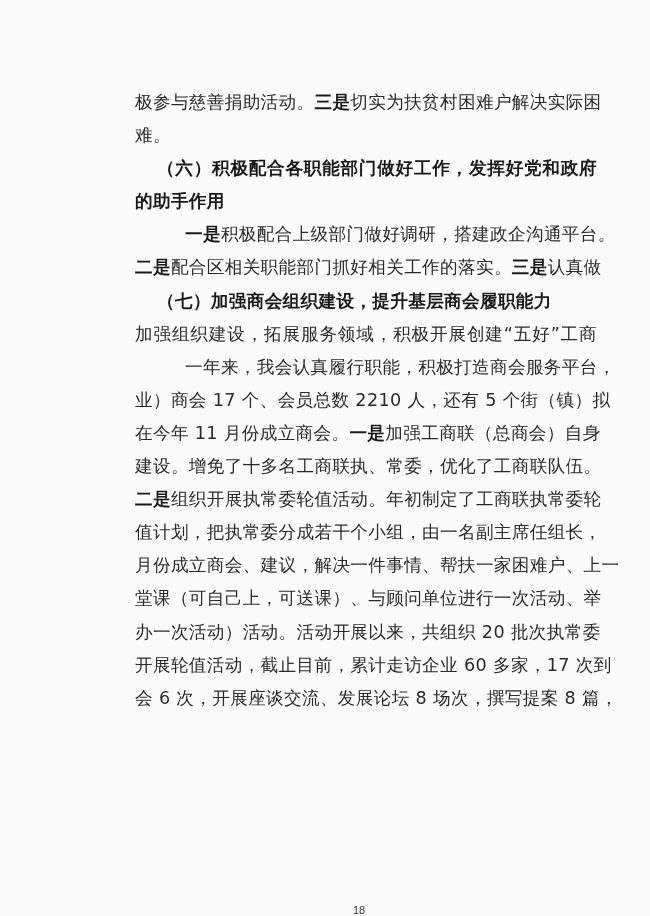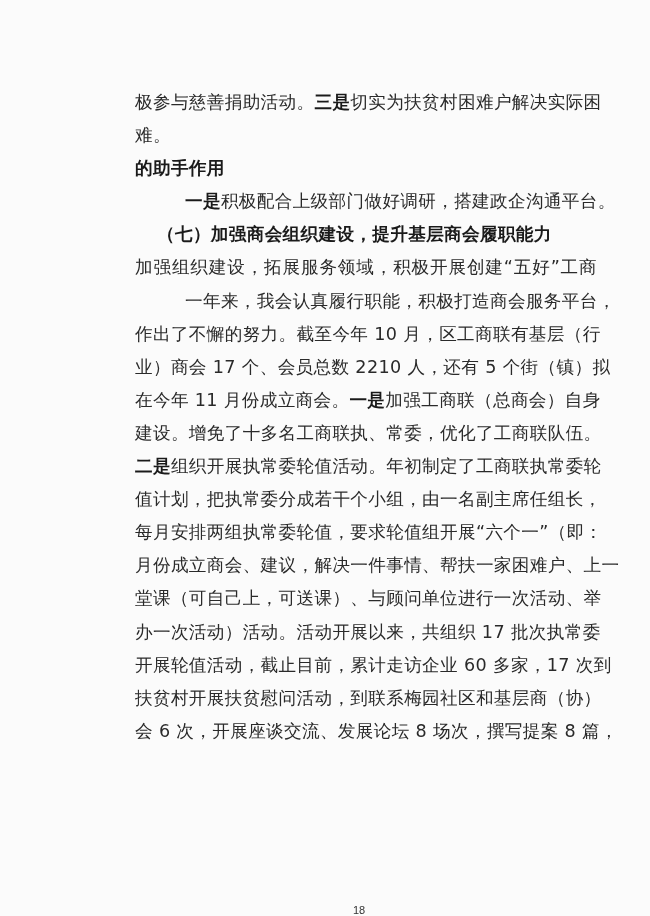--- a/index.html
+++ b/index.html
@@ -56,34 +56,33 @@
       color: #333;
     }
   </style>
 </head>
 <body>
 
 <div class="page">
   <div class="body-text">
     <div class="line"><span>极参与慈善捐助活动。</span><span class="bold">三是</span><span>切实为扶贫村困难户解决实际困</span></div>
     <div class="line last"><span>难。</span></div>
+    <div class="line heading indent-h"><span class="bold">（六）积极配合各职能部门做好工作，发挥好党和政府</span></div>
     <div class="line last heading"><span class="bold">的助手作用</span></div>
     <div class="line last indent-b"><span class="bold">一是</span><span>积极配合上级部门做好调研，搭建政企沟通平台。</span></div>
+    <div class="line"><span class="bold">二是</span><span>配合区相关职能部门抓好相关工作的落实。</span><span class="bold">三是</span><span>认真做</span></div>
     <div class="line last heading indent-h"><span class="bold">（七）加强商会组织建设，提升基层商会履职能力</span></div>
     <div class="line"><span>加强组织建设，拓展服务领域，积极开展创建“五好”工商</span></div>
     <div class="line indent-b"><span>一年来，我会认真履行职能，积极打造商会服务平台，</span></div>
-    <div class="line"><span>作出了不懈的努力。截至今年 10 月，区工商联有基层（行</span></div>
     <div class="line"><span>业）商会 17 个、会员总数 2210 人，还有 5 个街（镇）拟</span></div>
     <div class="line"><span>在今年 11 月份成立商会。</span><span class="bold">一是</span><span>加强工商联（总商会）自身</span></div>
     <div class="line"><span>建设。增免了十多名工商联执、常委，优化了工商联队伍。</span></div>
     <div class="line"><span class="bold">二是</span><span>组织开展执常委轮值活动。年初制定了工商联执常委轮</span></div>
     <div class="line"><span>值计划，把执常委分成若干个小组，由一名副主席任组长，</span></div>
-    <div class="line"><span>每月安排两组执常委轮值，要求轮值组开展“六个一”（即：</span></div>
     <div class="line"><span>月份成立商会、建议，解决一件事情、帮扶一家困难户、上一</span></div>
     <div class="line"><span>堂课（可自己上，可送课）、与顾问单位进行一次活动、举</span></div>
-    <div class="line"><span>办一次活动）活动。活动开展以来，共组织 17 批次执常委</span></div>
+    <div class="line"><span>办一次活动）活动。活动开展以来，共组织 20 批次执常委</span></div>
     <div class="line"><span>开展轮值活动，截止目前，累计走访企业 60 多家，17 次到</span></div>
-    <div class="line"><span>扶贫村开展扶贫慰问活动，到联系梅园社区和基层商（协）</span></div>
     <div class="line"><span>会 6 次，开展座谈交流、发展论坛 8 场次，撰写提案 8 篇，</span></div>
   </div>
 
   <div class="page-number">18</div>
 </div>
 
 </body></html>

